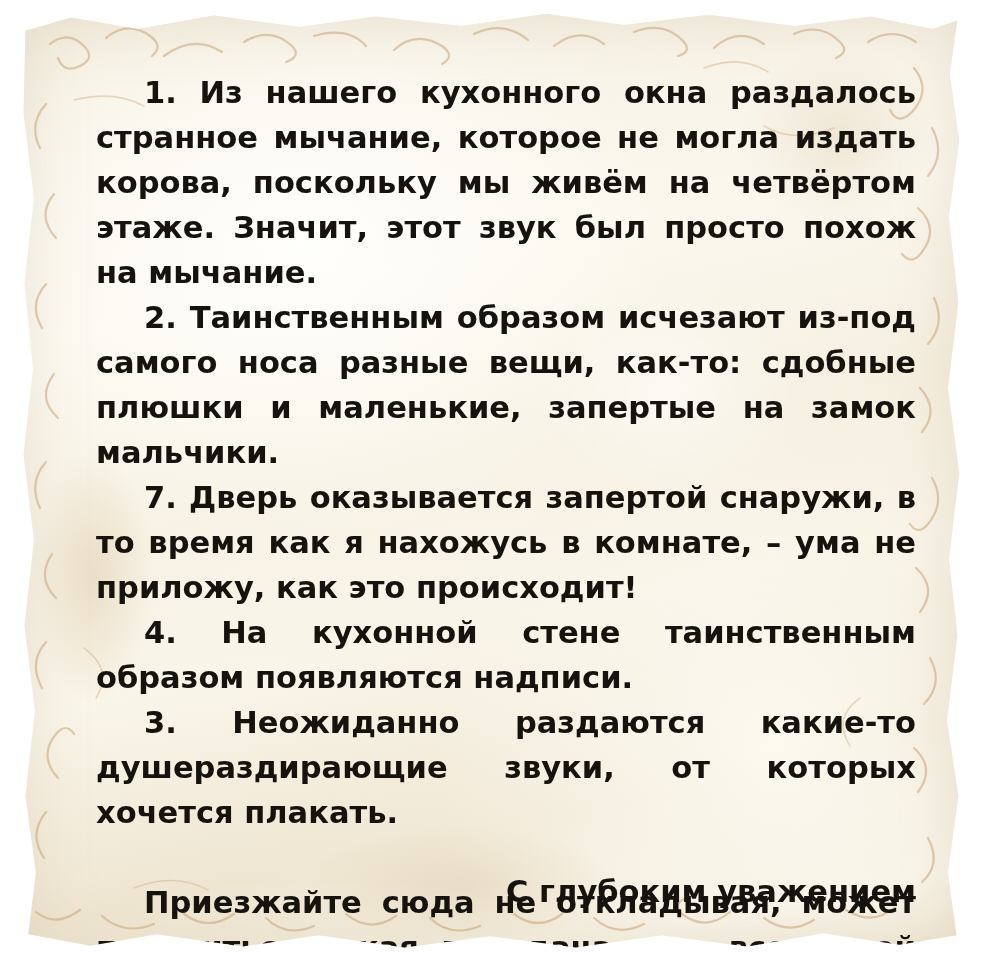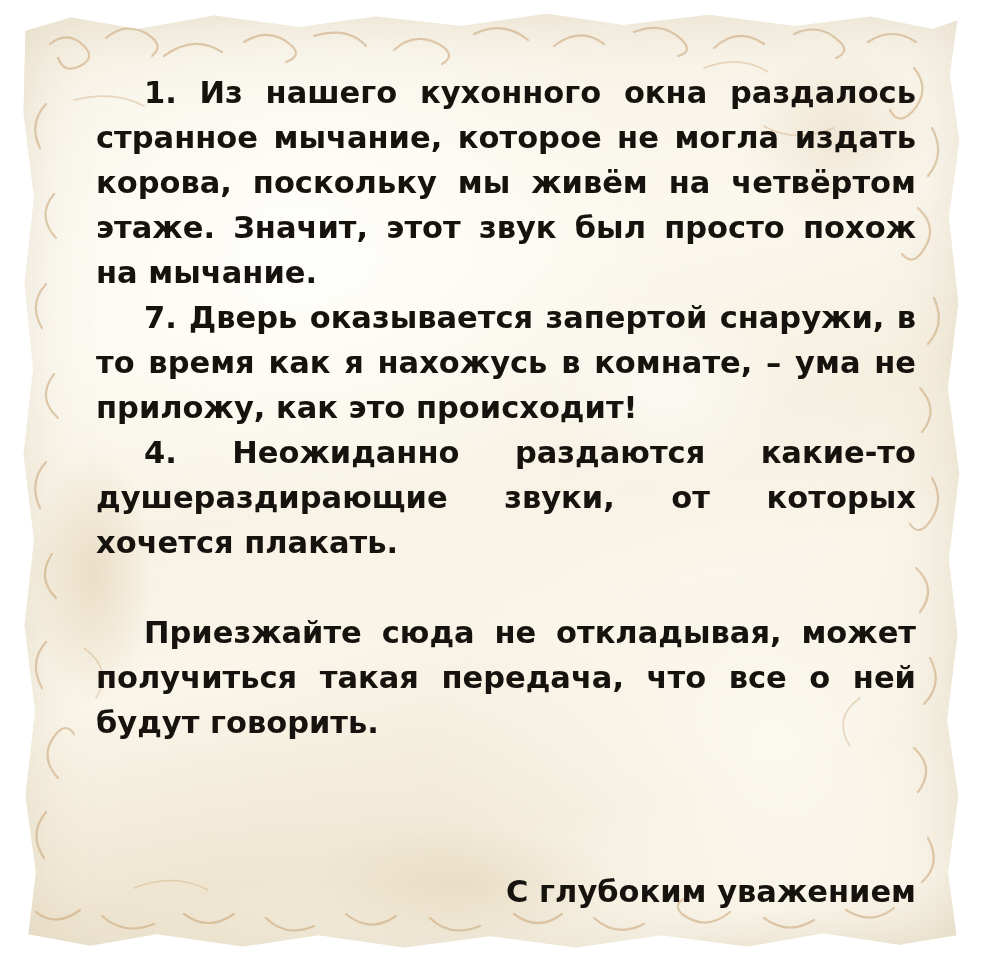--- a/index.html
+++ b/index.html
@@ -168,22 +168,24 @@
         <path d="M820 120 q-40 16 -70 -2"></path>
         <path d="M70 640 q30 22 12 50"></path>
         <path d="M846 690 q-28 20 -10 48"></path>
         <path d="M120 880 q40 -16 74 2"></path>
         <path d="M690 60 q36 -14 64 4"></path>
       </g>
     </svg>
 
     <div id="letter-body">
       <p class="para">1. Из нашего кухонного окна раздалось странное мычание, которое не могла издать корова, поскольку мы живём на четвёртом этаже. Значит, этот звук был просто похож на мычание.</p>
+      <p class="para">2. Таинственным образом исчезают из-под самого носа разные вещи, как-то: сдобные плюшки и маленькие, запертые на замок мальчики.</p>
       <p class="para">7. Дверь оказывается запертой снаружи, в то время как я нахожусь в комнате, – ума не приложу, как это происходит!</p>
-      <p class="para">4. Неожиданно раздаются какие-то душераздирающие звуки, от которых хочется плакать.</p>
+      <p class="para">4. На кухонной стене таинственным образом появляются надписи.</p>
+      <p class="para">3. Неожиданно раздаются какие-то душераздирающие звуки, от которых хочется плакать.</p>
       <div class="spacer"></div>
       <p class="para">Приезжайте сюда не откладывая, может получиться такая передача, что все о ней будут говорить.</p>
     </div>
 
     <div id="signature">
       <div id="sig-line">С глубоким уважением</div>
     </div>
 
   </div>
 </div>

